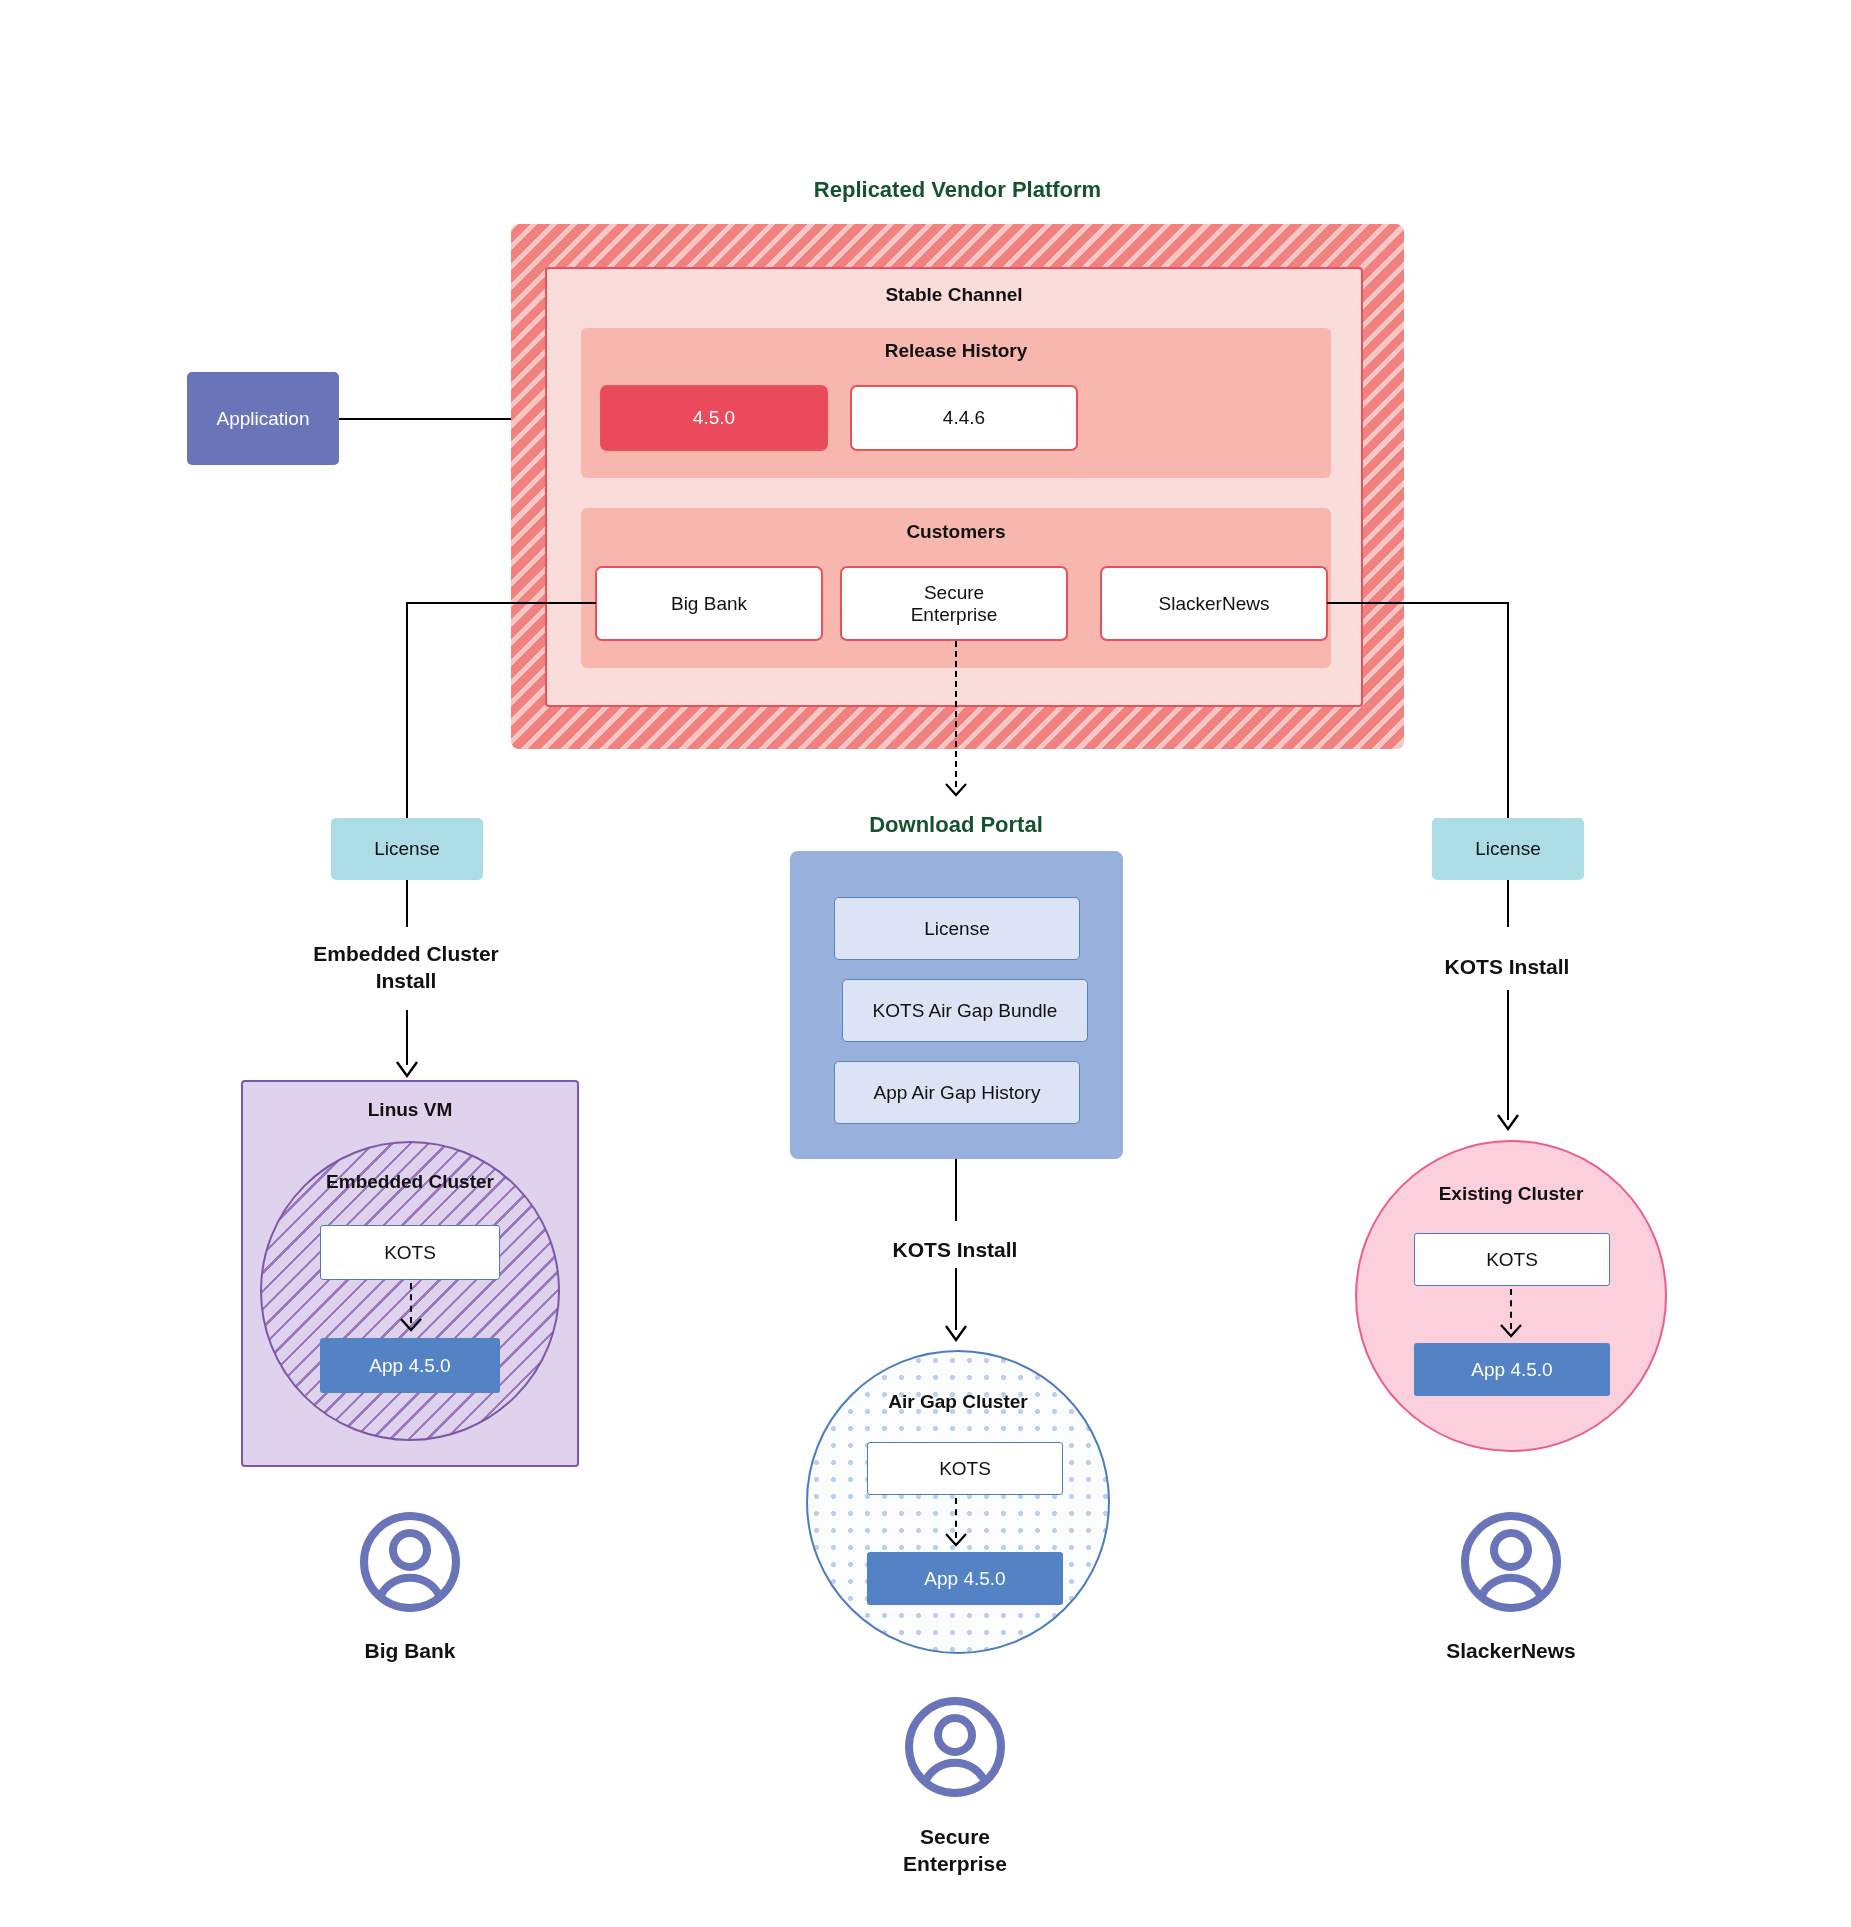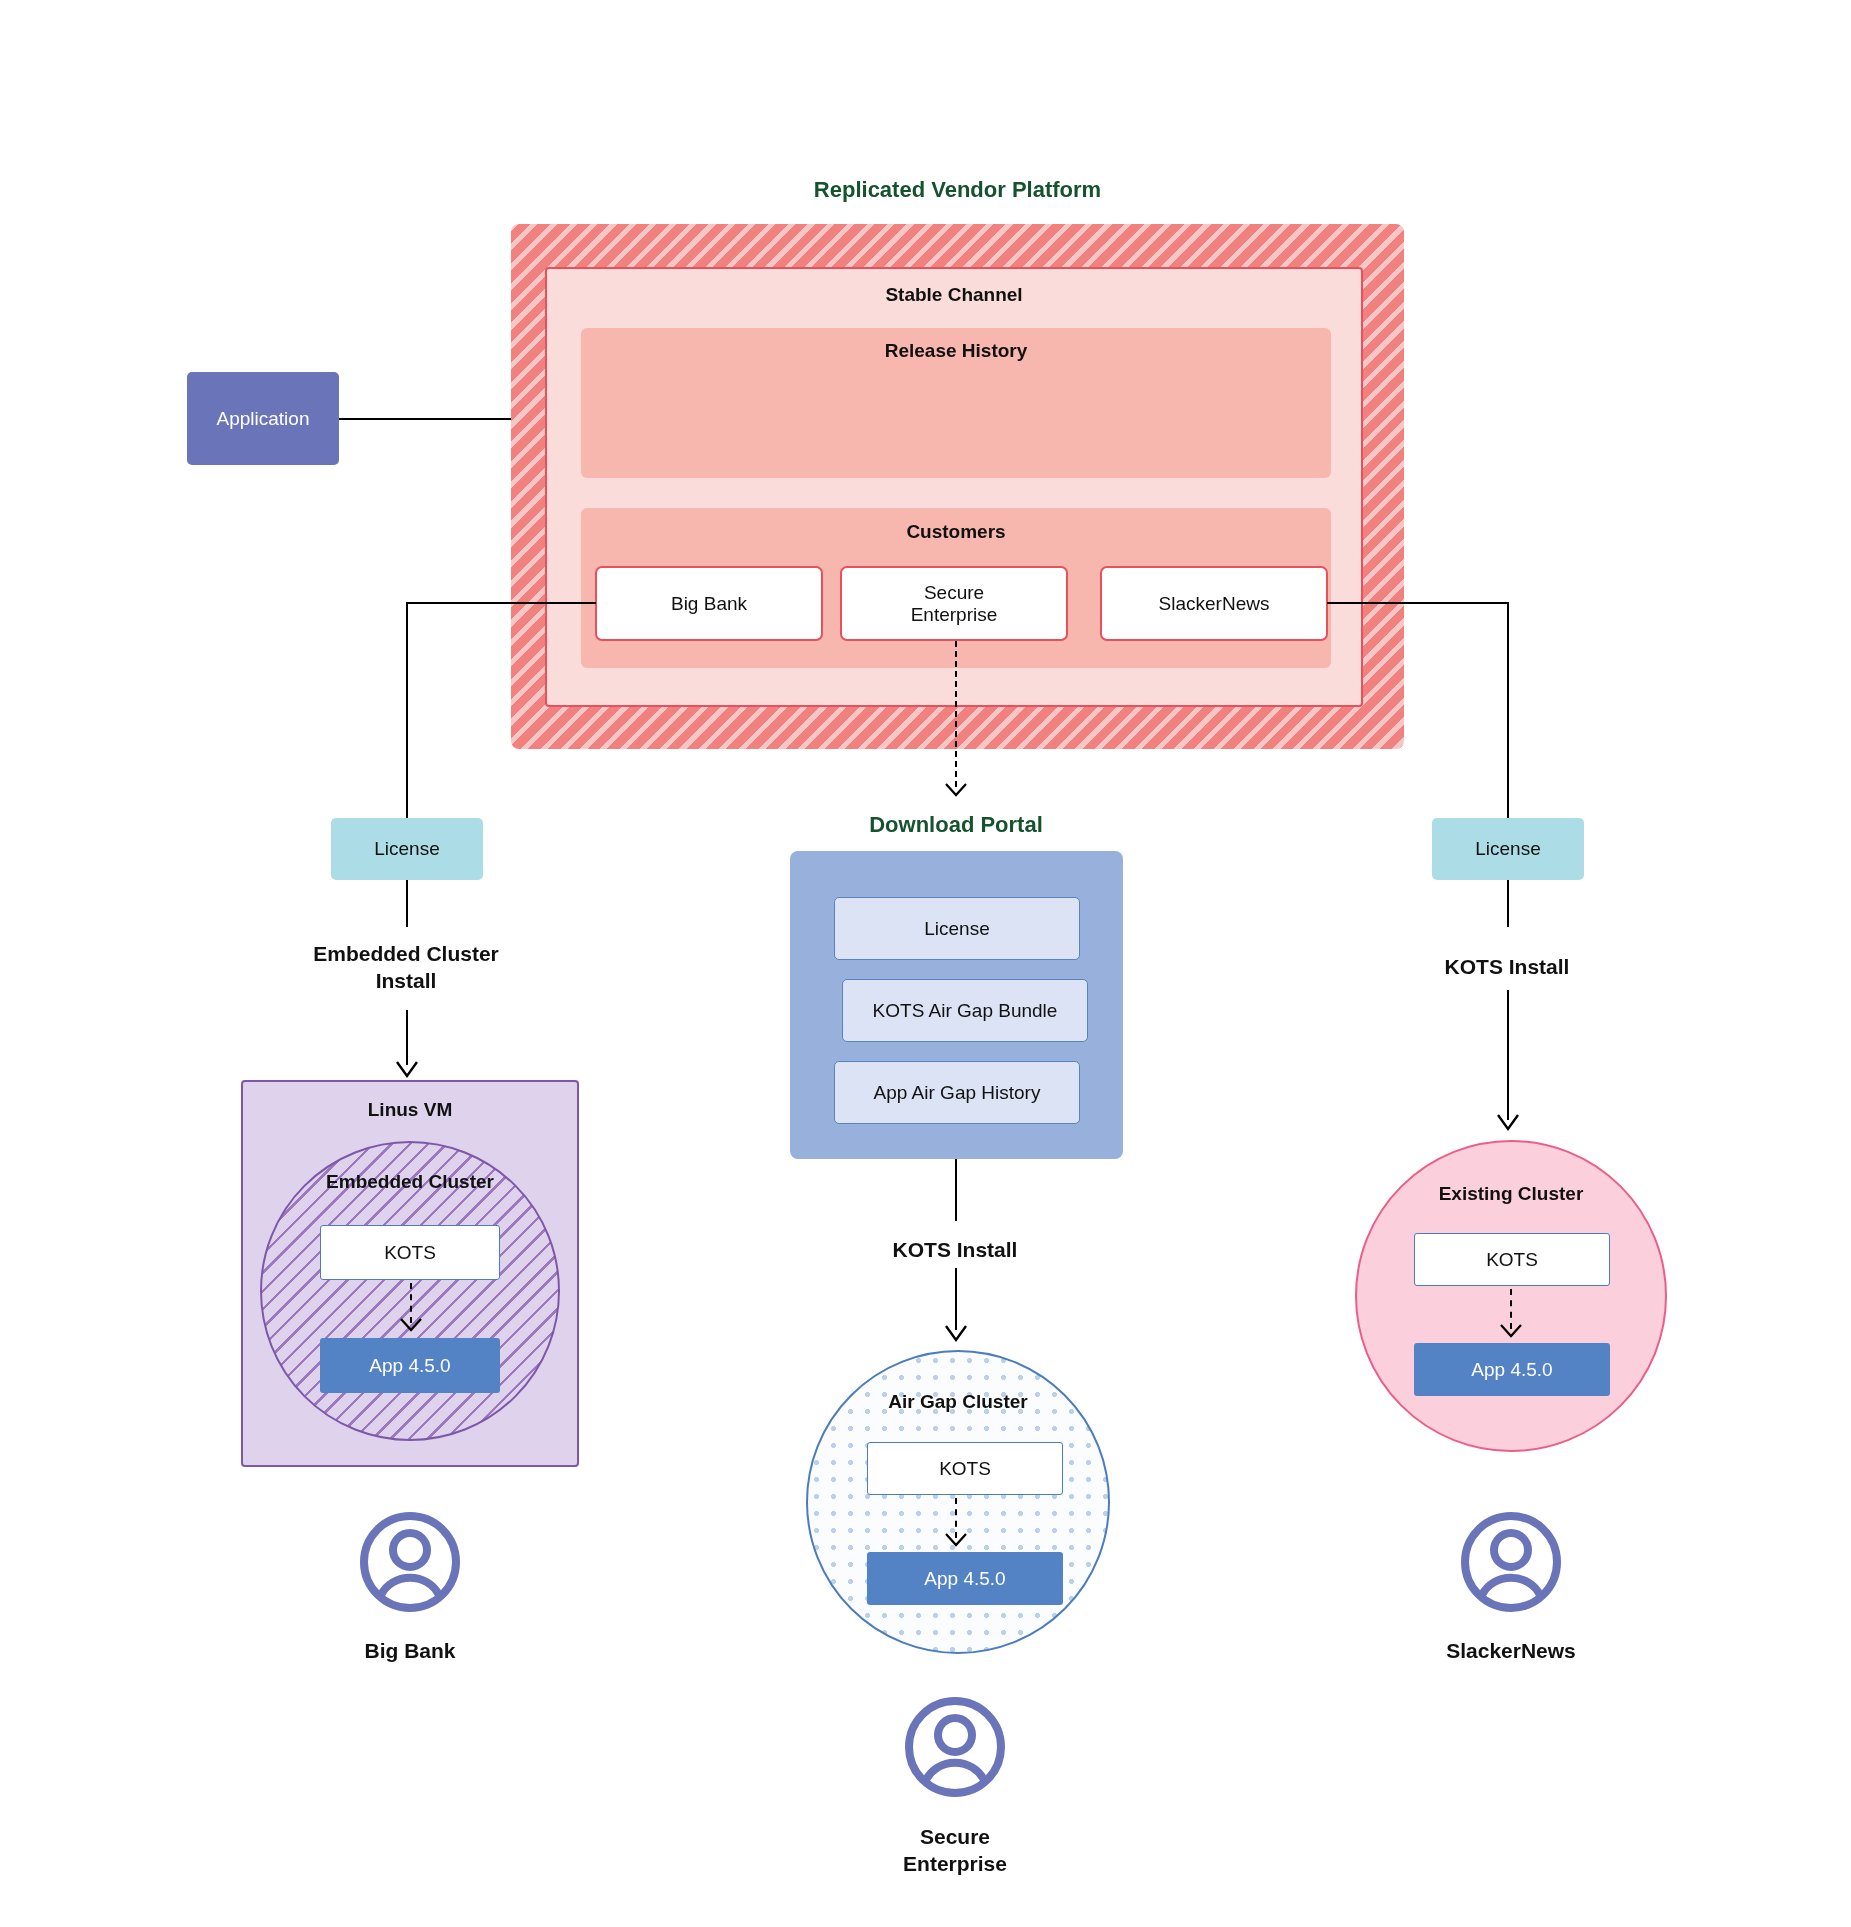--- a/index.html
+++ b/index.html
@@ -86,20 +86,26 @@
     <div class="ctr" style="width:100%;height:52px;">
       <span class="sublbl">Stable Channel</span>
     </div>
   </div>
 
   <div class="abs inner-red" style="left:581px;top:328px;width:750px;height:150px;">
     <div class="ctr" style="width:100%;height:45px;">
       <span class="sublbl">Release History</span>
     </div>
   </div>
+  <div class="abs ctr rel-sel" style="left:600px;top:385px;width:228px;height:66px;">
+    <span class="boxtext-w">4.5.0</span>
+  </div>
+  <div class="abs ctr rel-unsel" style="left:850px;top:385px;width:228px;height:66px;">
+    <span class="boxtext">4.4.6</span>
+  </div>
 
   <div class="abs inner-red" style="left:581px;top:508px;width:750px;height:160px;">
     <div class="ctr" style="width:100%;height:48px;">
       <span class="sublbl">Customers</span>
     </div>
   </div>
   <div class="abs ctr cust-box" style="left:595px;top:566px;width:228px;height:75px;">
     <span class="boxtext">Big Bank</span>
   </div>
   <div class="abs ctr cust-box" style="left:840px;top:566px;width:228px;height:75px;flex-direction:column;">

